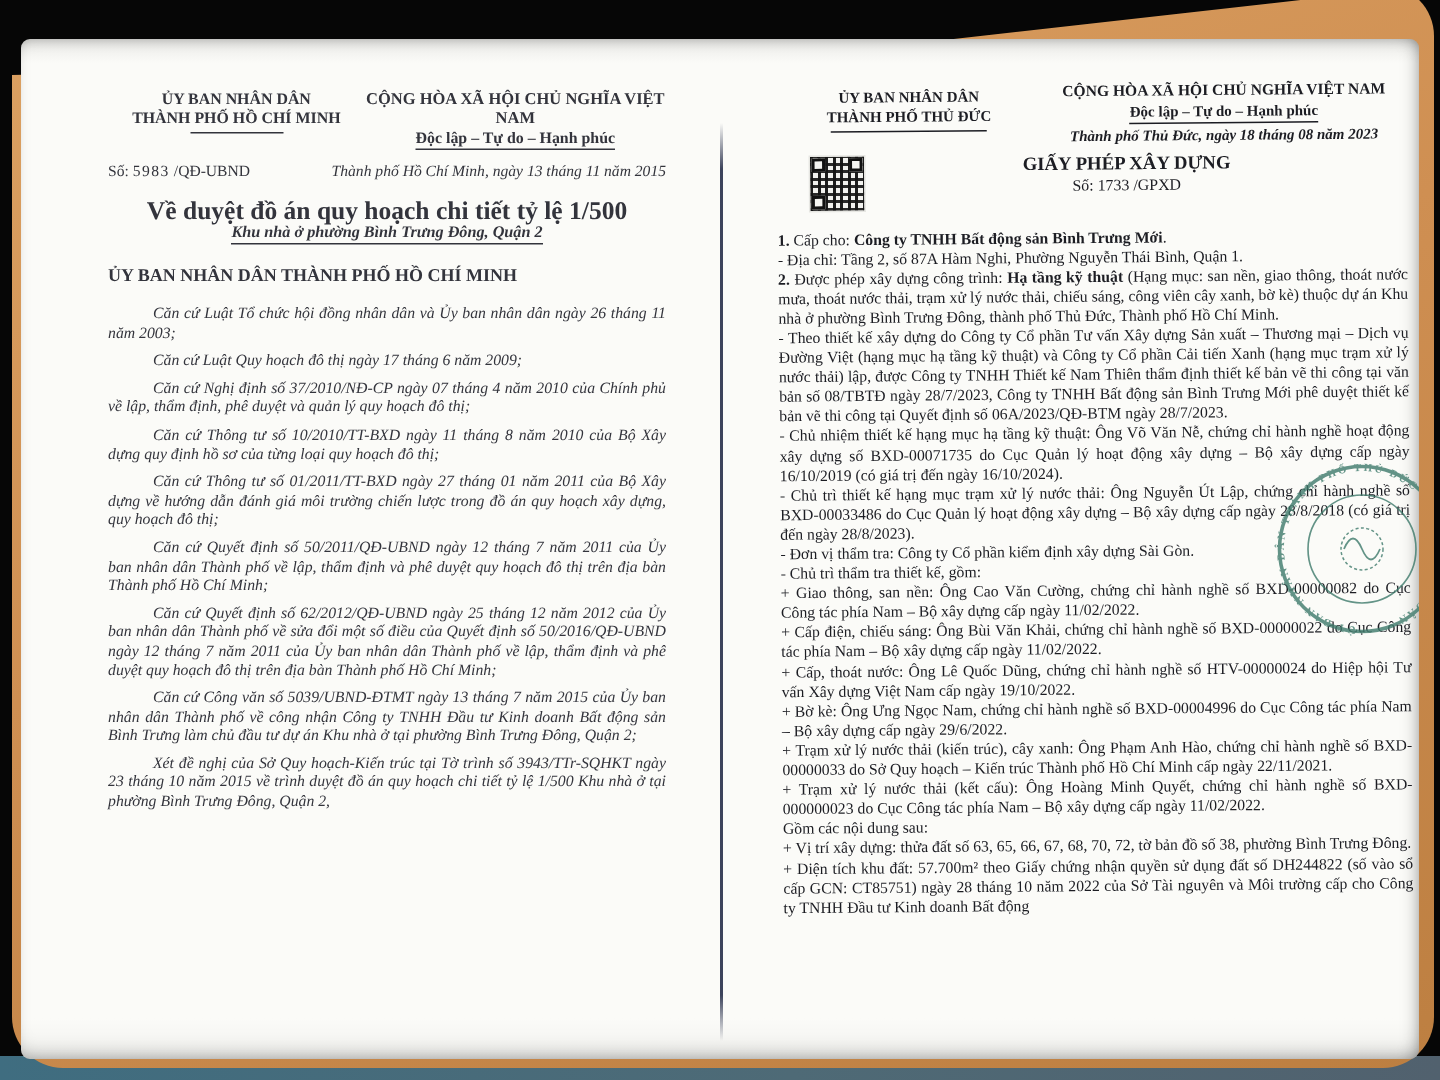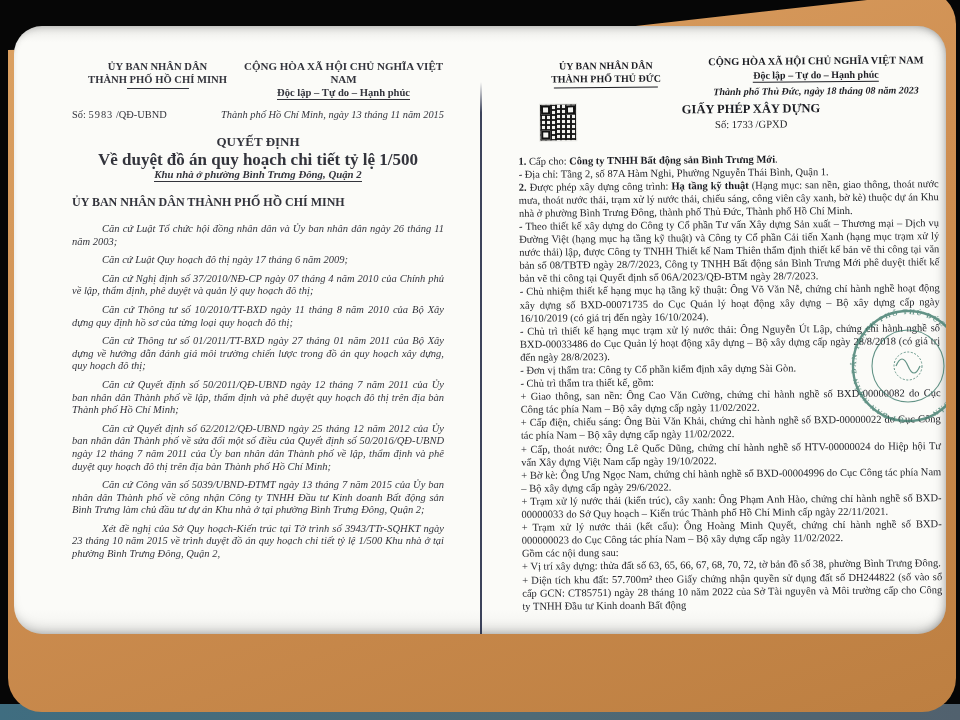--- a/index.html
+++ b/index.html
@@ -13,22 +13,22 @@
     background:linear-gradient(90deg,#3f6d80,#4e6a76 55%,#51616e);
     z-index:0;
   }
   .cover{
     position:absolute;left:8px;top:-10px;width:948px;height:722px;
     background:linear-gradient(160deg,#dca263 0%,#cf8f52 45%,#bd7f41 100%);
     border-radius:34px;z-index:1;
     clip-path:polygon(0 60px,55% 48px,100% 0,100% 100%,0 100%);
   }
   .page{
-    position:absolute;left:14px;top:26px;width:932px;height:608px;
-    border-radius:28px;z-index:2;overflow:hidden;
+    position:absolute;left:14px;top:26px;width:932px;height:680px;
+    border-radius:6px;z-index:2;overflow:hidden;
     background:linear-gradient(180deg,#e9e9e6 0,#fbfbf8 16px,#fbfbf8 96%,#f1f1ee 100%);
     box-shadow:inset -7px 0 12px -7px rgba(0,0,0,.35), inset 0 -9px 14px -9px rgba(0,0,0,.35), inset 0 6px 9px -6px rgba(0,0,0,.25);
   }
   .fold{
     position:absolute;left:466px;top:56px;width:2px;height:612px;
     background:linear-gradient(180deg,transparent,#1b2340 5%,#1b2340 95%,transparent);
     opacity:.85;
   }
 
   
@@ -110,21 +110,20 @@
     <div class="refrow" data-interactable="false">
       <div data-interactable="false">
         <span data-interactable="false">Số:</span>
         <span class="num" data-interactable="false">5983</span>
         <span data-interactable="false">/QĐ-UBND</span>
       </div>
       <div class="date" data-interactable="false">Thành phố Hồ Chí Minh, ngày 13 tháng 11 năm 2015</div>
     </div>
 
     <div class="titleblock" data-interactable="false">
-      <div class="t1" data-interactable="false">QUYẾT ĐỊNH</div>
       <div class="t2" data-interactable="false">Về duyệt đồ án quy hoạch chi tiết tỷ lệ 1/500</div>
       <div class="t3" data-interactable="false"><span class="u" data-interactable="false">Khu nhà ở phường Bình Trưng Đông, Quận 2</span></div>
     </div>
 
     <div class="issuer" data-interactable="false">ỦY BAN NHÂN DÂN THÀNH PHỐ HỒ CHÍ MINH</div>
 
     <div class="paras" data-interactable="false">
         <p class="para" data-interactable="false">Căn cứ Luật Tổ chức hội đồng nhân dân và Ủy ban nhân dân ngày 26 tháng 11 năm 2003;</p>
         <p class="para" data-interactable="false">Căn cứ Luật Quy hoạch đô thị ngày 17 tháng 6 năm 2009;</p>
         <p class="para" data-interactable="false">Căn cứ Nghị định số 37/2010/NĐ-CP ngày 07 tháng 4 năm 2010 của Chính phủ về lập, thẩm định, phê duyệt và quản lý quy hoạch đô thị;</p>

